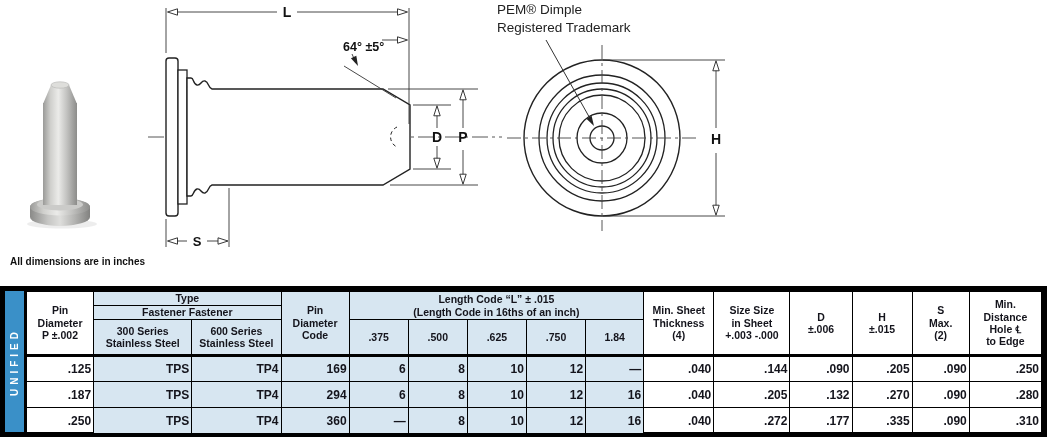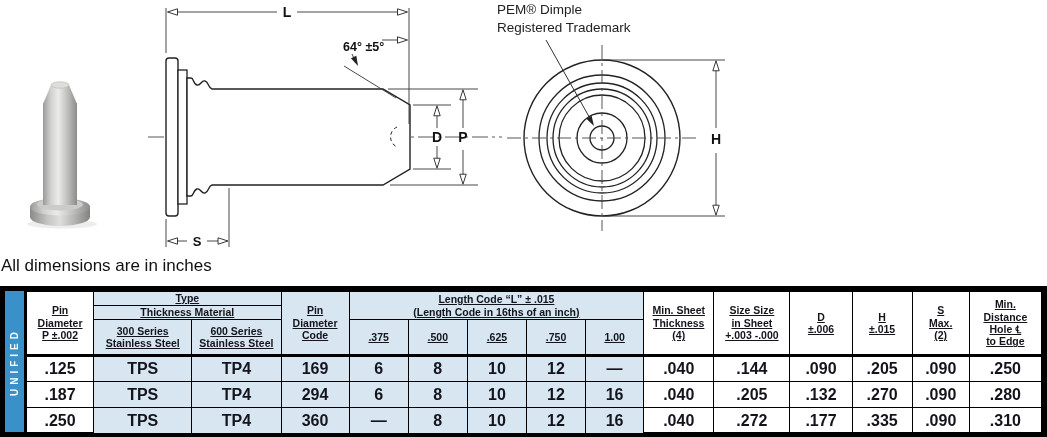--- a/index.html
+++ b/index.html
@@ -1,43 +1,43 @@
 <!DOCTYPE html>
 <html><head>
 <meta charset="utf-8">
 <style>
   html,body{margin:0;padding:0;}
   body{
     width:1047px;height:437px;position:relative;overflow:hidden;
     background:#ffffff;font-family:"Liberation Sans", sans-serif;color:#111;
   }
   .drawing-area{position:absolute;top:0;left:0;width:1047px;height:256px;}
-  .dims-note{position:absolute;top:256px;left:1px;font-size:17px;font-weight:normal;color:#111;}
+  .dims-note{position:absolute;top:256px;left:10px;font-size:10px;font-weight:bold;color:#111;}
   
   .table-wrap{
     position:absolute;top:286px;left:0;width:1047px;height:151px;
     box-sizing:border-box;border:5px solid #000;display:flex;background:#fff;
   }
   .side-strip{
     width:21px;background:#3a90c8;border-right:2.5px solid #000;
     display:flex;align-items:center;justify-content:center;box-sizing:border-box;
   }
   .strip-label{
     writing-mode:vertical-rl;transform:rotate(180deg);
     color:#fff;font-weight:bold;font-size:10px;letter-spacing:4px;line-height:1;
   }
   table.spec{
     flex:1;border-collapse:collapse;table-layout:fixed;width:100%;
   }
   table.spec th,table.spec td{
     border:1.5px solid #000;text-align:center;vertical-align:middle;
     padding:0 2px;color:#14141c;box-sizing:border-box;
   }
-  table.spec th{font-size:10.5px;font-weight:bold;line-height:1.18;white-space:pre-line;text-decoration:underline;}
-  table.spec td{font-size:16px;font-weight:bold;}
+  table.spec th{font-size:10.5px;font-weight:bold;line-height:1.18;white-space:pre-line;}
+  table.spec td{font-size:12px;font-weight:bold;text-align:right;}
   table.spec .blue{background:#d7e6f1;}
   thead tr.hr1{height:14px;}
   thead tr.hr2{height:14px;}
   thead tr.hr3{height:36px;}
   tbody tr{height:26px;}
   tbody tr:first-child td{border-top:3px solid #000;}
 </style>
 </head>
 <body>
 
@@ -207,32 +207,32 @@
 ±.015</th>
         <th rowspan="3">S
 Max.
 (2)</th>
         <th rowspan="3">Min.
 Distance
 Hole ℄
 to Edge</th>
       </tr>
       <tr class="hr2">
-        <th colspan="2" class="blue">Thickness Material</th>
+        <th colspan="2" class="blue">Fastener Fastener</th>
       </tr>
       <tr class="hr3">
         <th class="blue">300 Series
 Stainless Steel</th>
         <th class="blue">600 Series
 Stainless Steel</th>
         <th class="blue">.375</th>
         <th class="blue">.500</th>
         <th class="blue">.625</th>
         <th class="blue">.750</th>
-        <th class="blue">1.00</th>
+        <th class="blue">1.84</th>
       </tr>
     </thead>
     <tbody>
       <tr>
         <td>.125</td>
         <td class="blue">TPS</td>
         <td class="blue">TP4</td>
         <td class="blue">169</td>
         <td class="blue">6</td>
         <td class="blue">8</td>

